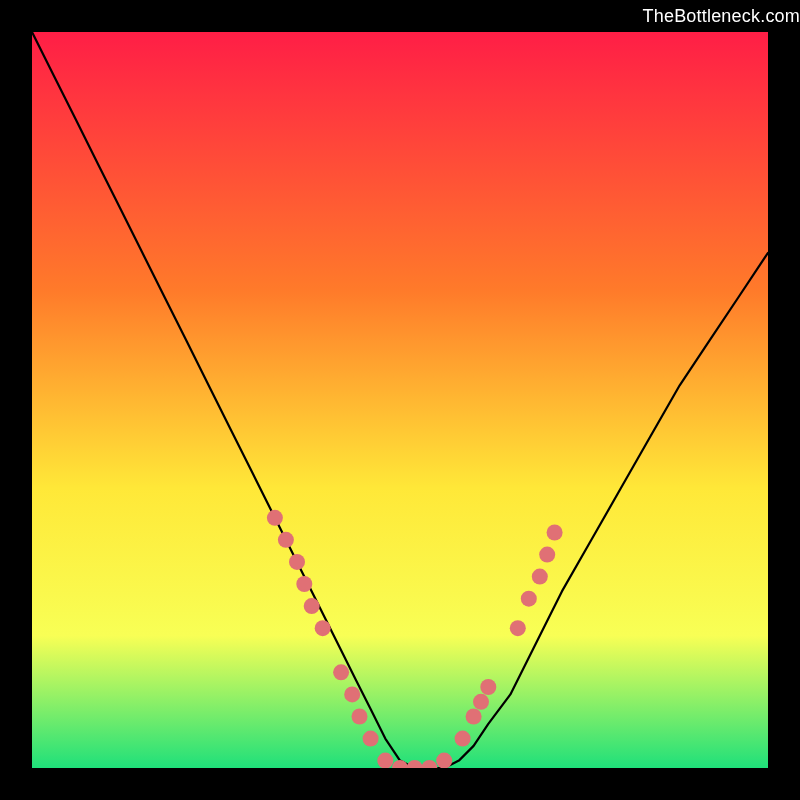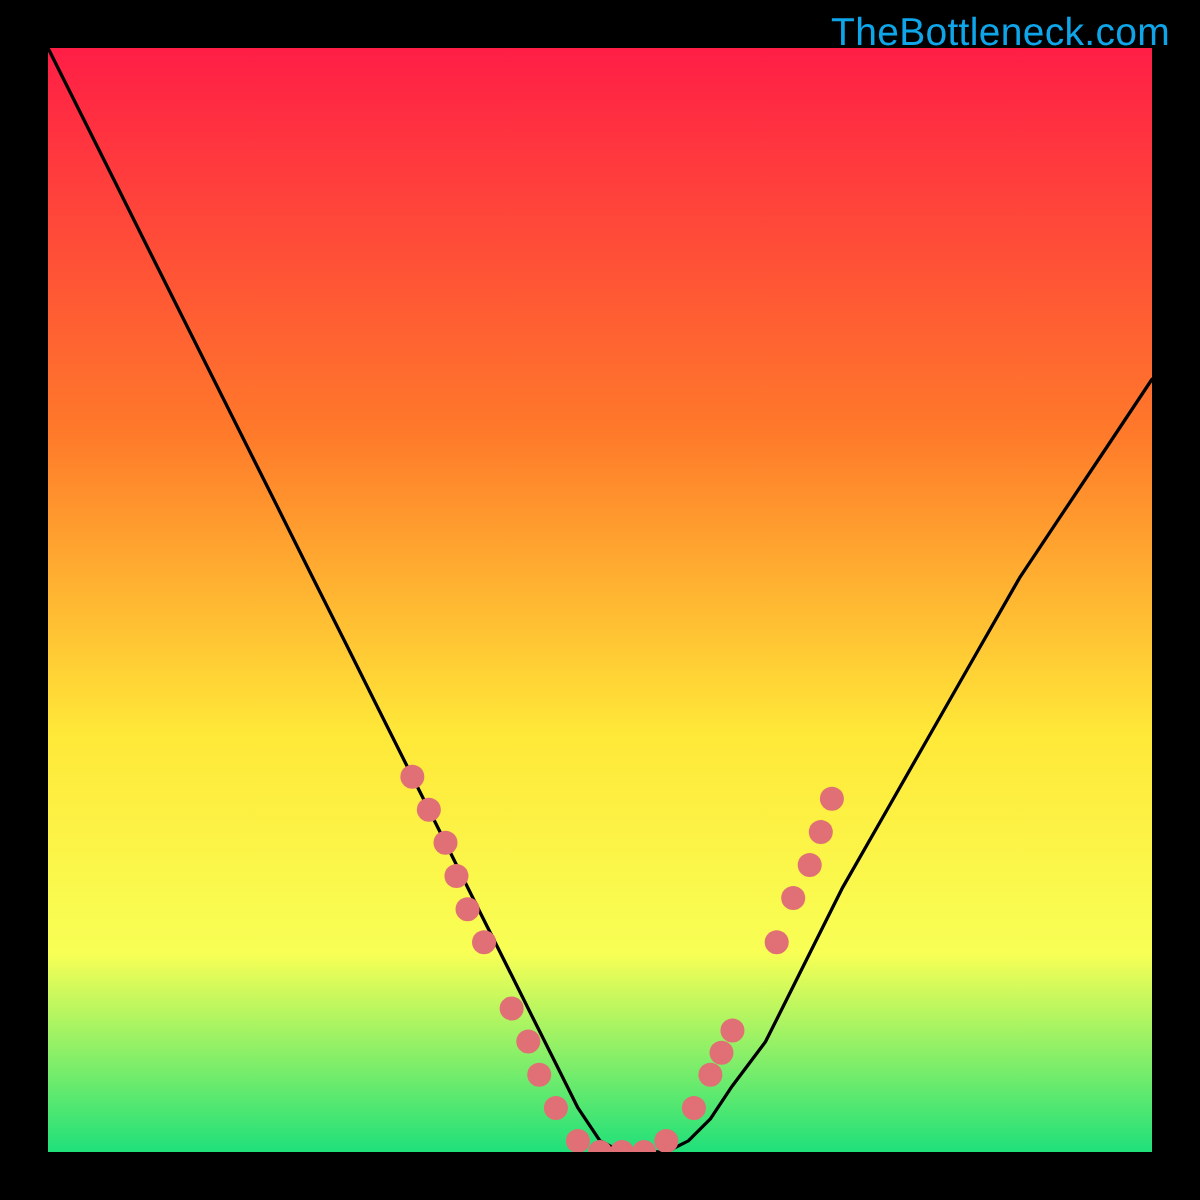--- a/index.html
+++ b/index.html
@@ -7,23 +7,23 @@
     width: 800px;
     height: 800px;
     background: #000;
     position: relative;
     font-family: Arial, sans-serif;
     overflow: hidden;
   }
   .watermark {
     position: absolute;
     top: 6px;
-    right: 20px;
-    color: #0ea5e9;
-    font-size: 26px;
+    right: 0;
+    color: #ffffff;
+    font-size: 18px;
     font-weight: 500;
     z-index: 10;
     letter-spacing: 0.2px;
   }
   .plot {
     position: absolute;
     left: 32px;
     top: 32px;
     width: 736px;
     height: 736px;

